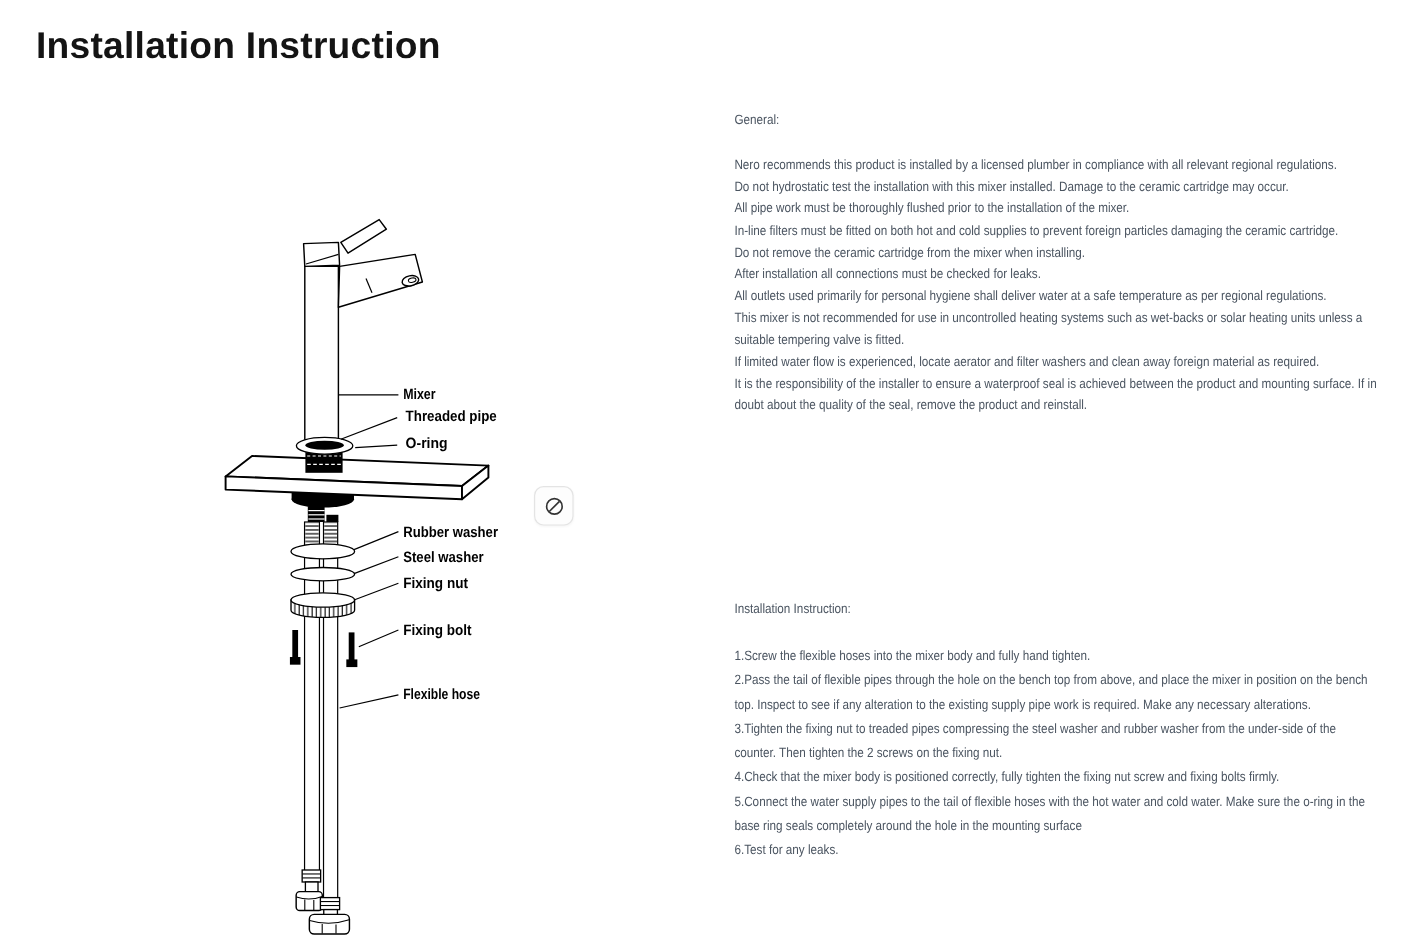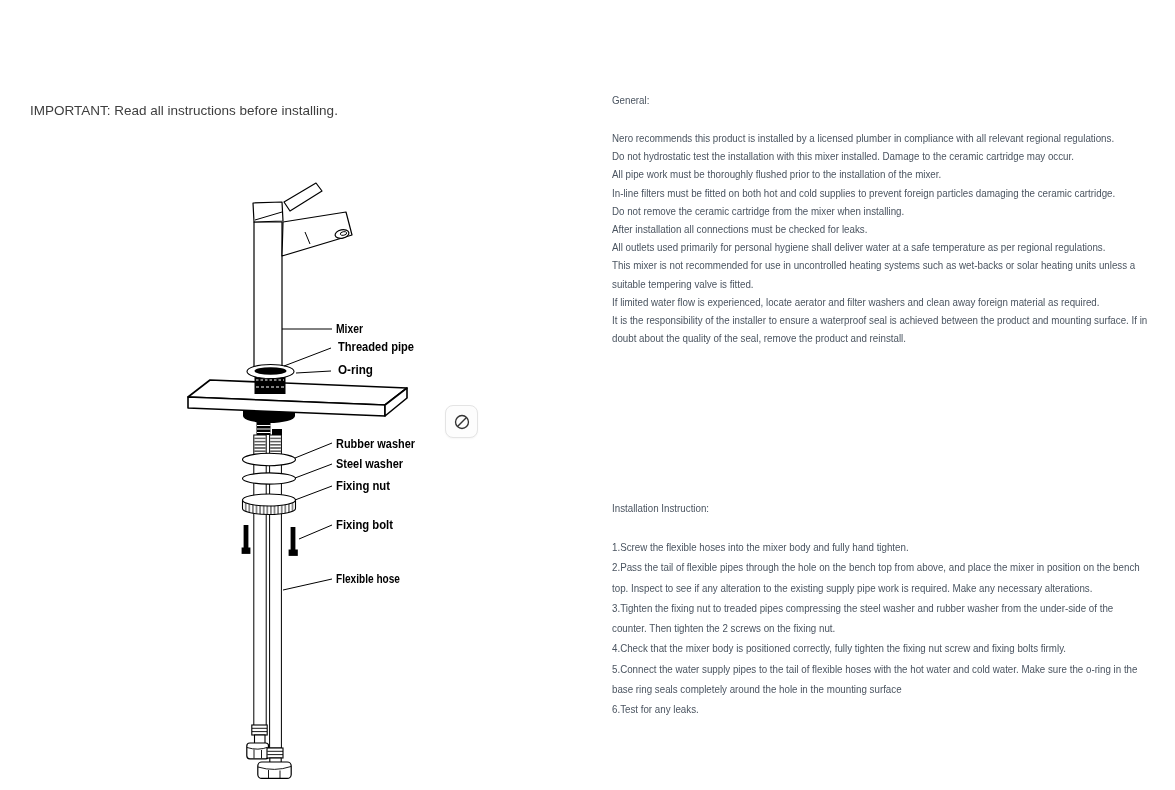--- a/index.html
+++ b/index.html
@@ -74,21 +74,21 @@
     justify-content: center;
     cursor: pointer;
     padding: 0;
   }
 </style>
 </head>
 <body>
 
 <div class="page">
 
-  <p class="important-note">IMPORTANT: Read all instructions before installing.</p>
+  <h1 class="page-title">Installation Instruction</h1>
 
   <svg class="diagram-svg" width="500" height="650" viewBox="0 0 500 650">
     <defs>
       <pattern id="bands" patternUnits="userSpaceOnUse" width="14" height="3.2">
         <line x1="0" y1="0.8" x2="14" y2="0.8" stroke="#000" stroke-width="1"></line>
       </pattern>
       <pattern id="hatchv" patternUnits="userSpaceOnUse" width="3.6" height="18">
         <line x1="0.9" y1="0" x2="0.9" y2="18" stroke="#000" stroke-width="0.9"></line>
       </pattern>
     </defs>

